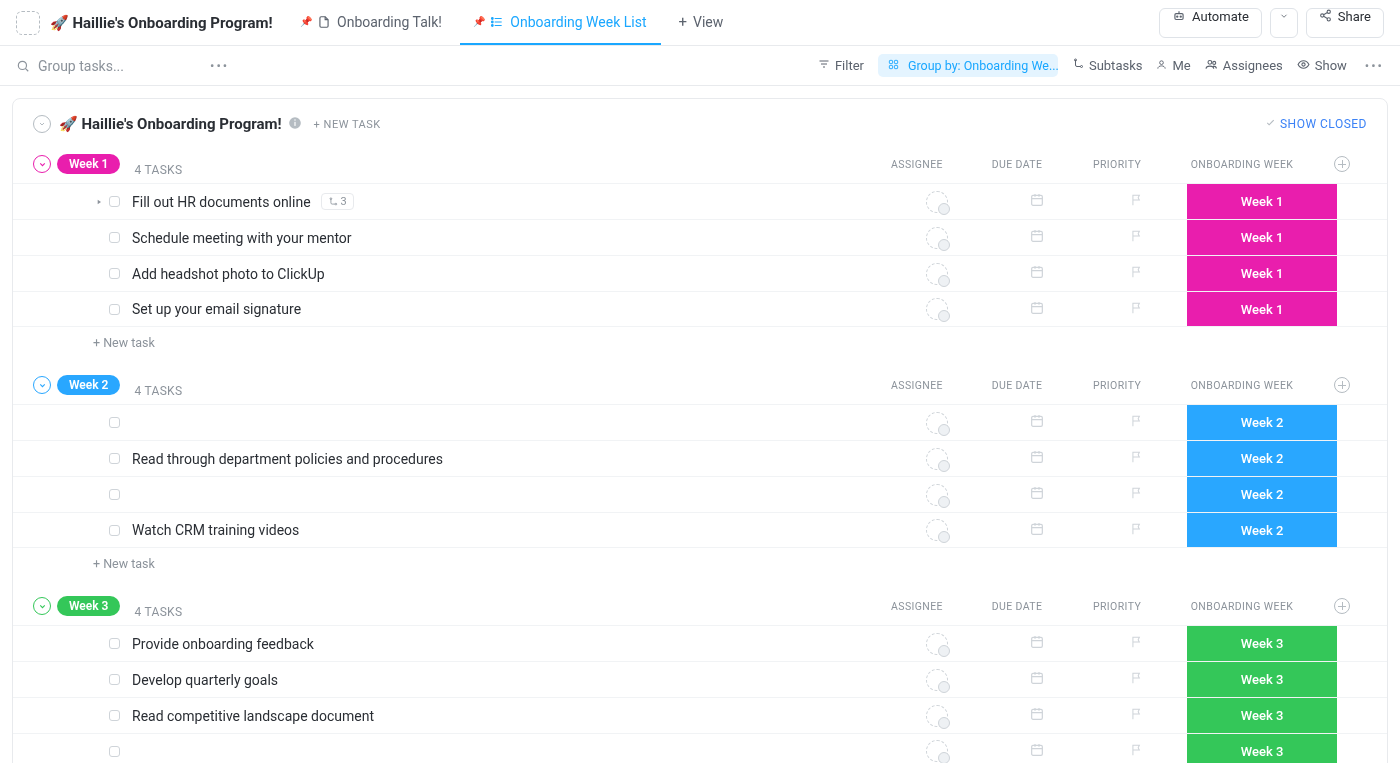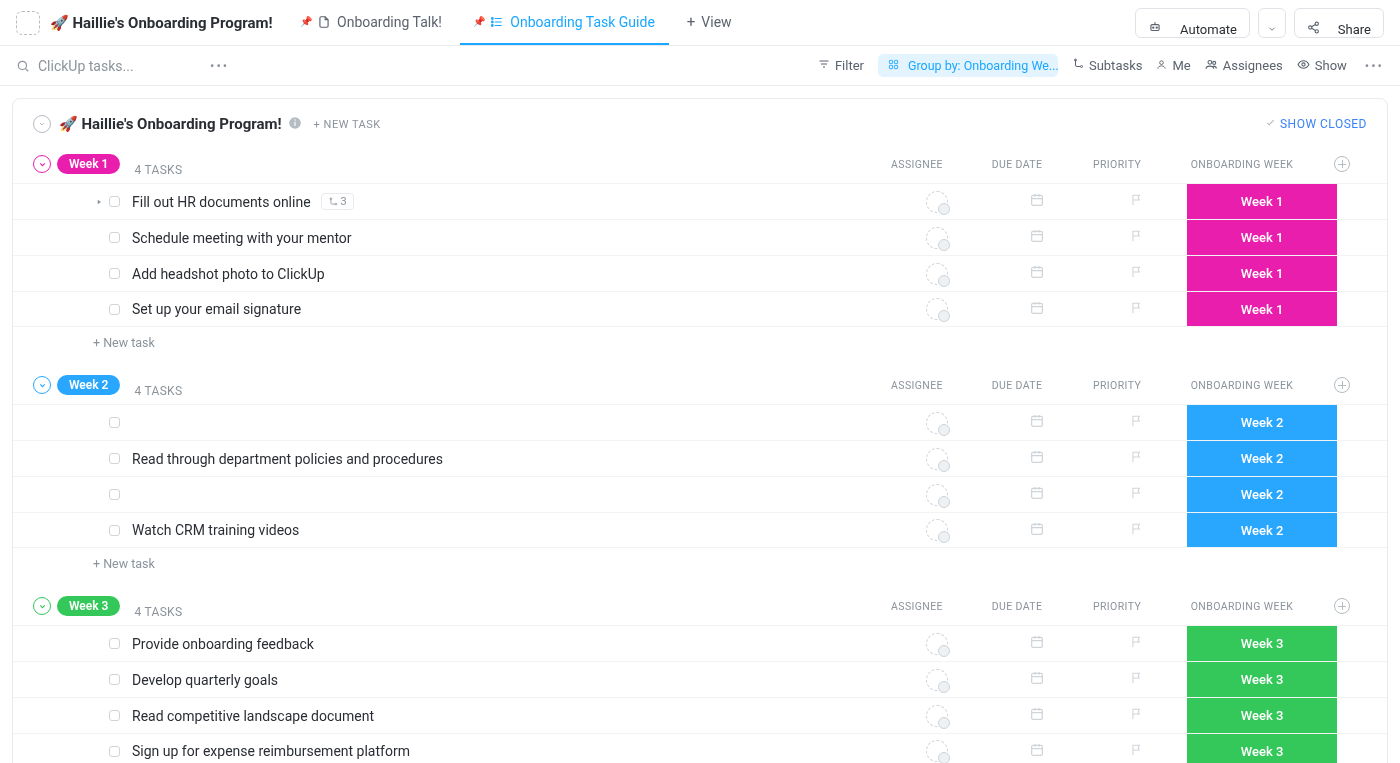--- a/index.html
+++ b/index.html
@@ -8,21 +8,21 @@
     
     .topbar { display:flex; align-items:center; height:46px; padding:0 16px; border-bottom:1px solid #e8eaed; }
     .status-chip { width:24px; height:24px; border:1.5px dashed #b5bcc2; border-radius:6px; margin-right:10px; }
     .list-title { font-weight:700; font-size:15px; margin-right:14px; white-space:nowrap; }
     .tabs { display:flex; align-items:center; gap:4px; height:100%; }
     .tab { display:flex; align-items:center; gap:6px; padding:0 14px; height:100%; font-size:14px; color:#5c636e; cursor:pointer; border-bottom:2px solid transparent; }
     .tab.active { color:#1aa7ff; border-bottom-color:#1aa7ff; }
     .tab-icon { width:14px; height:14px; display:inline-flex; }
     .pin { font-size:10px; color:#8c939b; margin-right:-2px; }
     .right-actions { margin-left:auto; display:flex; align-items:center; gap:8px; }
-    .btn { display:flex; align-items:flex-end; gap:18px; height:30px; padding:0 12px; border:1px solid #dfe3e8; border-radius:6px; background:#fff; cursor:pointer; font-size:13px; color:#2a2e34; }
+    .btn { display:flex; align-items:flex-start; gap:6px; height:30px; padding:0 12px; border:1px solid #dfe3e8; border-radius:6px; background:#fff; cursor:pointer; font-size:13px; color:#2a2e34; }
     .btn.icon-only { padding:0 8px; }
 
     
     .filterbar { display:flex; align-items:center; height:40px; padding:0 16px; border-bottom:1px solid #e8eaed; }
     .search { display:flex; align-items:center; gap:8px; color:#8c939b; font-size:14px; width:180px; }
     .search svg{flex-shrink:0;}
     .more-dots { color:#8c939b; letter-spacing:2px; margin-left:14px; cursor:pointer; }
     .filter-actions { margin-left:auto; display:flex; align-items:center; gap:14px; color:#5c636e; }
     .filter-actions .act { display:flex; align-items:center; gap:5px; cursor:pointer; }
     .grp-chip { background:#e4f4ff; color:#1aa7ff; padding:4px 10px; border-radius:5px; font-size:12.5px; max-width:180px; white-space:nowrap; overflow:hidden; text-overflow:ellipsis; }
@@ -86,21 +86,21 @@
       <div class="tab active">
         <span class="pin">📌</span>
         <span class="tab-icon">
           <svg viewBox="0 0 24 24" fill="none" stroke="currentColor" stroke-width="2">
             <path d="M8 6h12M8 12h12M8 18h12"></path>
             <circle cx="4" cy="6" r="1.4" fill="currentColor"></circle>
             <circle cx="4" cy="12" r="1.4" fill="currentColor"></circle>
             <circle cx="4" cy="18" r="1.4" fill="currentColor"></circle>
           </svg>
         </span>
-        <span>Onboarding Task Guide</span>
+        <span>Onboarding Week List</span>
       </div>
       <div class="tab">
         <span style="font-size:15px;">+</span>
         <span>View</span>
       </div>
     </div>
 
   <div class="right-actions">
     <div class="btn">
       <span>
@@ -133,21 +133,21 @@
     </div>
   </div>
 </div>
 
 <div class="filterbar">
   <div class="search">
     <svg width="14" height="14" viewBox="0 0 24 24" fill="none" stroke="#8c939b" stroke-width="2">
         <circle cx="11" cy="11" r="7"></circle>
         <path d="M21 21l-5-5"></path>
       </svg>
-    <span>ClickUp tasks...</span>
+    <span>Group tasks...</span>
   </div>
   <span class="more-dots">•••</span>
 
   <div class="filter-actions">
     <div class="act">
       <span><svg width="12" height="12" viewBox="0 0 24 24" fill="none" stroke="#5c636e" stroke-width="2">
             <path d="M3 6h18M6 12h12M10 18h4"></path>
           </svg></span>
       <span>Filter</span>
     </div>
@@ -474,21 +474,20 @@
               <span class="flag-ico"><svg width="14" height="14" viewBox="0 0 24 24" fill="none" stroke="currentColor" stroke-width="1.8">
                   <path d="M5 21V4h11l-2 4 2 4H5"></path>
                 </svg></span>
               <span class="week-cell" style="background:#34c759;">Week 3</span>
               <span></span>
             </div>
           </div>
           <div class="row">
             <span class="caret"></span>
             <span class="status-sq"></span>
-            <span class="task-name">Sign up for expense reimbursement platform</span>
             <div class="row-cells">
               <span class="assignee"></span>
               <span class="date-ico"><svg width="16" height="16" viewBox="0 0 24 24" fill="none" stroke="currentColor" stroke-width="1.8">
                   <rect x="4" y="5" width="16" height="15" rx="2"></rect>
                   <path d="M4 10h16M9 3v4M15 3v4"></path>
                 </svg></span>
               <span class="flag-ico"><svg width="14" height="14" viewBox="0 0 24 24" fill="none" stroke="currentColor" stroke-width="1.8">
                   <path d="M5 21V4h11l-2 4 2 4H5"></path>
                 </svg></span>
               <span class="week-cell" style="background:#34c759;">Week 3</span>

